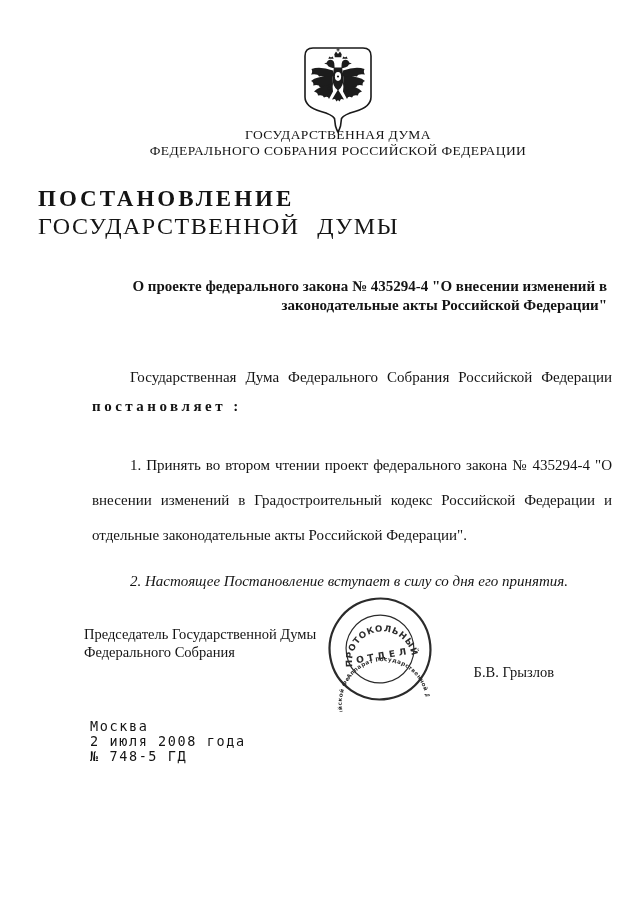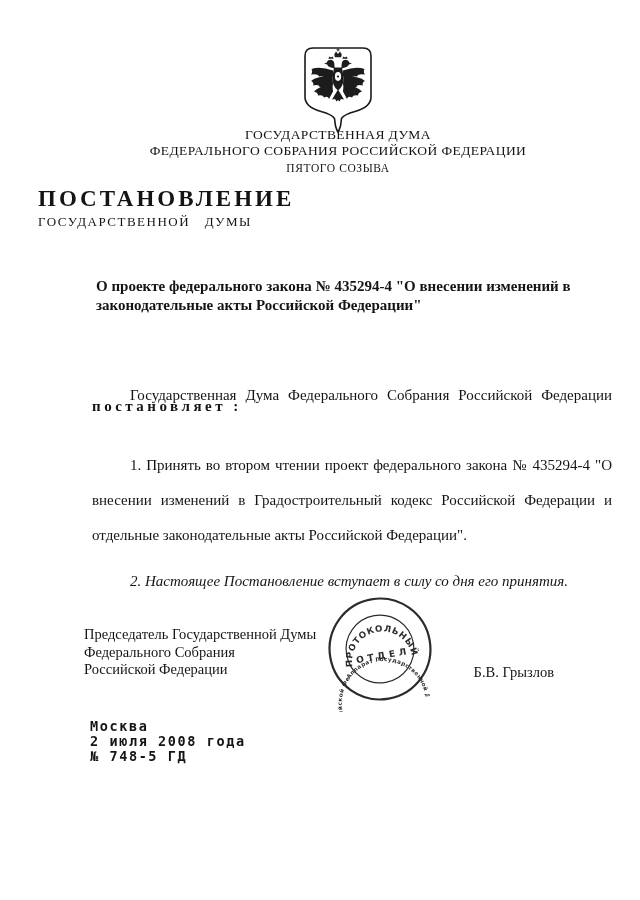--- a/index.html
+++ b/index.html
@@ -13,26 +13,26 @@
   }
   
   .emblem{position:absolute;left:298px;top:43px;width:80px;height:88px;}
   
   .org{position:absolute;left:38px;top:127px;width:600px;text-align:center;}
   .org-l1,.org-l2{font-size:13.5px;line-height:15.5px;letter-spacing:0.4px;white-space:nowrap;}
   .org-l3{font-size:11.5px;line-height:13px;margin-top:4px;letter-spacing:0.6px;}
   
   .doc-title{position:absolute;left:38px;top:187px;width:600px;}
   .title-1{font-size:23px;font-weight:bold;letter-spacing:3px;line-height:24px;}
-  .title-2{font-size:13px;letter-spacing:1.5px;word-spacing:10px;line-height:21px;}
+  .title-2{font-size:24px;letter-spacing:1.5px;word-spacing:10px;line-height:21px;margin-top:5px;}
   
-  .subject{position:absolute;left:96px;top:277px;width:520px;text-align:left;
+  .subject{position:absolute;left:87px;top:277px;width:520px;text-align:right;
            font-weight:bold;font-size:15px;line-height:18.5px;}
   
-  .intro{position:absolute;left:92px;top:378px;width:520px;margin:0;
+  .intro{position:absolute;left:92px;top:360px;width:520px;margin:0;
          font-size:15px;line-height:35px;text-indent:38px;
          text-align:justify;text-align-last:justify;}
   .resolves{position:absolute;left:92px;top:398px;
             font-size:15px;font-weight:bold;letter-spacing:3.5px;}
   .item{position:absolute;left:92px;width:520px;margin:0;
         font-size:15px;line-height:35px;text-indent:38px;text-align:justify;}
   .item-1{top:448px;}
   .item-2{top:564px;font-style:italic;}
   
   .sig{position:absolute;left:84px;top:626px;width:240px;
@@ -40,21 +40,21 @@
   .sig-l1{white-space:nowrap;}
   .sig-l2,.sig-l3{}
   .sig-name{position:absolute;right:62px;top:664px;font-size:14.5px;white-space:nowrap;}
   
   .stamp{position:absolute;left:325px;top:594px;width:110px;height:110px;
          transform:rotate(-10deg);opacity:0.93;}
   .stamp text{font-family:"DejaVu Sans","Liberation Sans",sans-serif;fill:#1b1b1b;}
   
   .footer{position:absolute;left:90px;top:719px;
           font-family:"DejaVu Sans Mono","Liberation Mono",monospace;
-          font-weight:bold;font-size:13.5px;line-height:14.8px;letter-spacing:1.6px;
+          font-weight:normal;font-size:13.5px;line-height:14.8px;letter-spacing:1.6px;
           white-space:nowrap;}
 </style>
 </head>
 <body>
 
 <div class="page">
 
   <div class="emblem">
     <svg viewBox="0 0 80 92" width="80" height="92">
 
@@ -87,42 +87,40 @@
         <circle cx="49" cy="45.5" r="1.7"></circle>
 
         <path d="M 40 46.5 L 34 56.5 L 37 56 L 38.5 58.5 L 40 57 L 41.5 58.5 L 43 56 L 46 56.5 Z"></path>
       </g>
     </svg>
   </div>
 
   <div class="org">
     <div class="org-l1">ГОСУДАРСТВЕННАЯ ДУМА</div>
     <div class="org-l2">ФЕДЕРАЛЬНОГО СОБРАНИЯ РОССИЙСКОЙ ФЕДЕРАЦИИ</div>
-    <div class="org-l3">ПЯТОГО СОЗЫВА</div>
   </div>
 
   <div class="doc-title">
     <div class="title-1">ПОСТАНОВЛЕНИЕ</div>
     <div class="title-2">ГОСУДАРСТВЕННОЙ ДУМЫ</div>
   </div>
 
   <div class="subject">
     <div>О проекте федерального закона № 435294-4 "О внесении изменений в</div>
     <div>законодательные акты Российской Федерации"</div>
   </div>
 
   <p class="intro">Государственная Дума Федерального Собрания Российской Федерации</p>
   <div class="resolves">постановляет :</div>
   <p class="item item-1">1. Принять во втором чтении проект федерального закона № 435294-4 "О внесении изменений в Градостроительный кодекс Российской Федерации и отдельные законодательные акты Российской Федерации".</p>
   <p class="item item-2">2. Настоящее Постановление вступает в силу со дня его принятия.</p>
 
   <div class="sig">
     <div class="sig-l1">Председатель Государственной Думы</div>
     <div class="sig-l2">Федерального Собрания</div>
-    <div class="sig-l3">Российской Федерации</div>
   </div>
   <div class="sig-name">Б.В. Грызлов</div>
 
   <div class="stamp">
     <svg viewBox="0 0 120 120" width="110" height="110">
       <defs>
         <path id="ring-path" d="M 21.5 86.5 A 46 46 0 1 1 21.49 86.51"></path>
         <path id="arch-path" d="M 27 74 A 33 33 0 0 1 93 74"></path>
       </defs>
       <circle cx="60" cy="60" r="55" fill="none" stroke="#1b1b1b" stroke-width="2.4"></circle>

